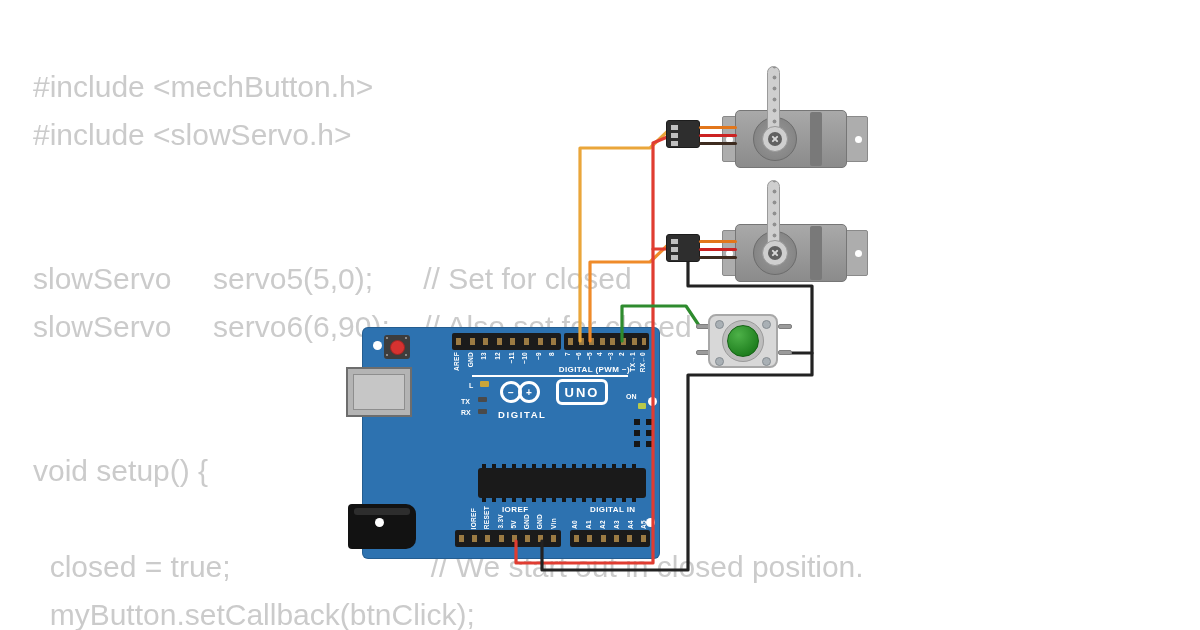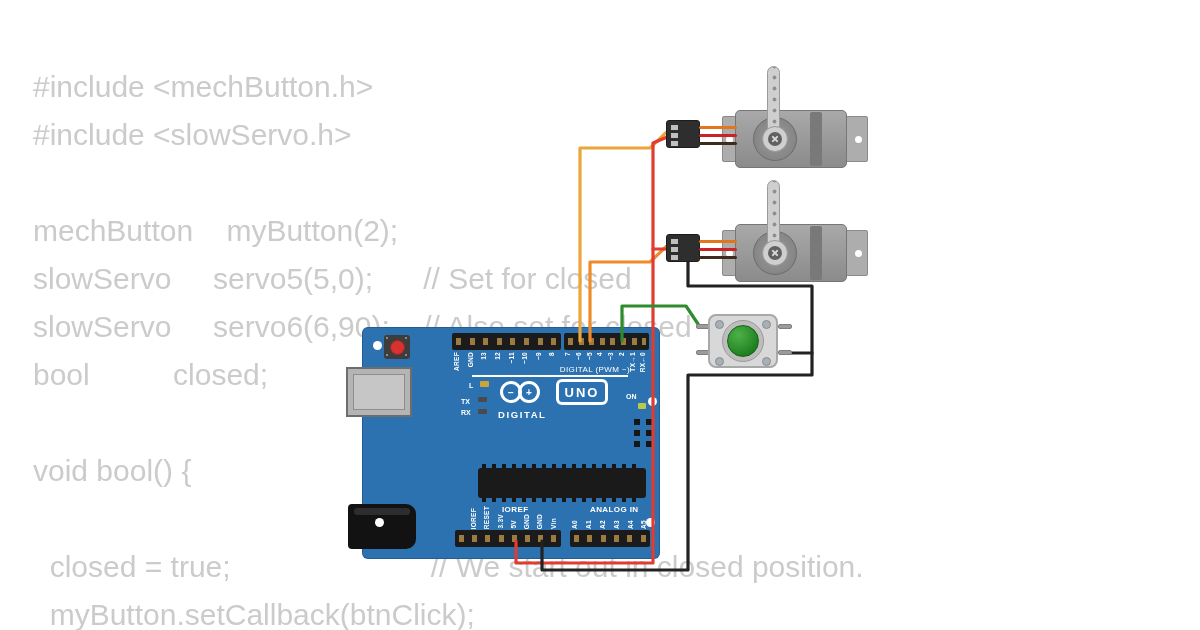--- a/index.html
+++ b/index.html
@@ -43,21 +43,21 @@
   .pin-row span { writing-mode:vertical-rl; transform:rotate(180deg); font-size:6.5px;
                   font-weight:bold; color:#fff; line-height:1; letter-spacing:.3px; }
   .pin-row.top { align-items:flex-start; top:25px; }
   .pin-row.bottom { align-items:flex-end; top:176px; height:26px; }
   .row-dl { left:92px;  width:102px; }
   .row-dr { left:203px; width:82px; }
   .row-pw { left:109px; width:86px; }
   .row-an { left:210px; width:76px; }
 
   .digital-caption { position:absolute; left:140px; top:38px; width:128px; text-align:right;
-                     font-size:8px; font-weight:normal; color:#fff; letter-spacing:.4px; }
+                     font-size:8px; font-weight:bold; color:#fff; letter-spacing:.4px; }
   .silk-top { position:absolute; left:110px; top:48px; width:156px; height:2px; background:#fff; }
   .power-caption  { position:absolute; left:140px; top:178px; font-size:8px; font-weight:bold; color:#fff; letter-spacing:.4px; }
   .analog-caption { position:absolute; left:228px; top:178px; font-size:8px; font-weight:bold; color:#fff; letter-spacing:.4px; }
 
   .logo { position:absolute; left:138px; top:54px; display:flex; }
   .logo .c { width:22px; height:22px; border:3px solid #fff; border-radius:50%; color:#fff;
              font-size:10px; font-weight:bold; display:flex; align-items:center; justify-content:center; }
   .logo .c + .c { margin-left:-4px; }
   .uno-badge { position:absolute; left:194px; top:52px; width:52px; height:26px; border:3px solid #fff;
                border-radius:6px; color:#fff; font-weight:bold; font-size:13px; letter-spacing:2px;
@@ -141,26 +141,24 @@
 </style>
 </head>
 <body>
 
 <div class="stage">
 
   <div class="code-layer">
       <div class="code-line" style="top: 118px;">#include &lt;slowServo.h&gt;</div>
       <div class="code-line" style="top: 70px;">#include &lt;mechButton.h&gt;</div>
       <div class="code-line" style="top: 166px;"></div>
-      <div class="code-line" style="top: 214px;">mechButton    myButton(2);</div>
       <div class="code-line" style="top: 262px;">slowServo     servo5(5,0);      // Set for closed</div>
       <div class="code-line" style="top: 310px;">slowServo     servo6(6,90);    // Also set for closed</div>
-      <div class="code-line" style="top: 358px;">bool          closed;</div>
       <div class="code-line" style="top: 406px;"></div>
-      <div class="code-line" style="top: 454px;">void bool() {</div>
+      <div class="code-line" style="top: 454px;">void setup() {</div>
       <div class="code-line" style="top: 502px;"></div>
       <div class="code-line" style="top: 550px;">  closed = true;                        // We start out in closed position.</div>
       <div class="code-line" style="top: 598px;">  myButton.setCallback(btnClick);</div>
     </div>
 
   <svg class="wires" width="1200" height="630" viewBox="0 0 1200 630">
       <polyline points="672,127 650,148 580,148 580,341" fill="none" stroke="#eaa63a" stroke-width="3.2" stroke-linecap="round" stroke-linejoin="round"></polyline>
       <polyline points="672,241 650,262 590,262 590,341" fill="none" stroke="#ef8b2a" stroke-width="3.2" stroke-linecap="round" stroke-linejoin="round"></polyline>
       <polyline points="672,135 653,143 653,563 516,563 516,541" fill="none" stroke="#e03c31" stroke-width="3.2" stroke-linecap="round" stroke-linejoin="round"></polyline>
       <polyline points="672,249 653,249" fill="none" stroke="#e03c31" stroke-width="3.2" stroke-linecap="round" stroke-linejoin="round"></polyline>
@@ -213,21 +211,21 @@
         <span>A1</span>
         <span>A2</span>
         <span>A3</span>
         <span>A4</span>
         <span>A5</span>
       </div>
 
     <div class="digital-caption">DIGITAL (PWM ~)</div>
     <div class="silk-top"></div>
     <div class="power-caption">IOREF</div>
-    <div class="analog-caption">ANALOG IN</div>
+    <div class="analog-caption">DIGITAL IN</div>
 
     <div class="logo">
       <span class="c">−</span>
       <span class="c">+</span>
     </div>
     <div class="uno-badge">UNO</div>
     <div class="brand">DIGITAL</div>
 
     <span class="lbl lbl-l">L</span>
     <div class="led led-l"></div>

